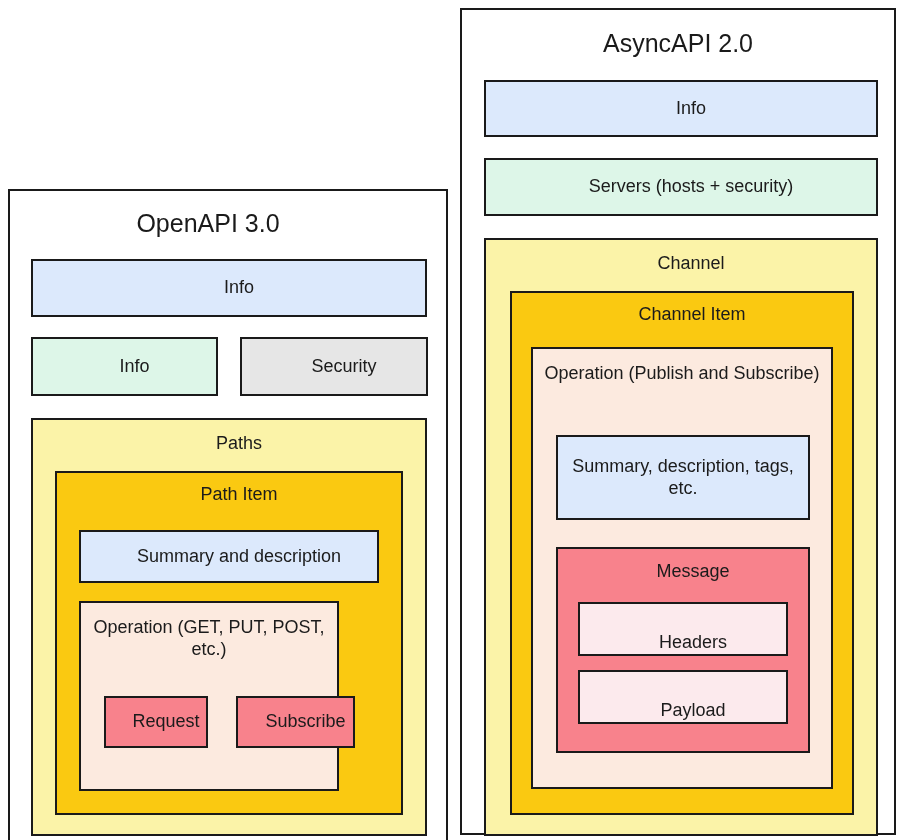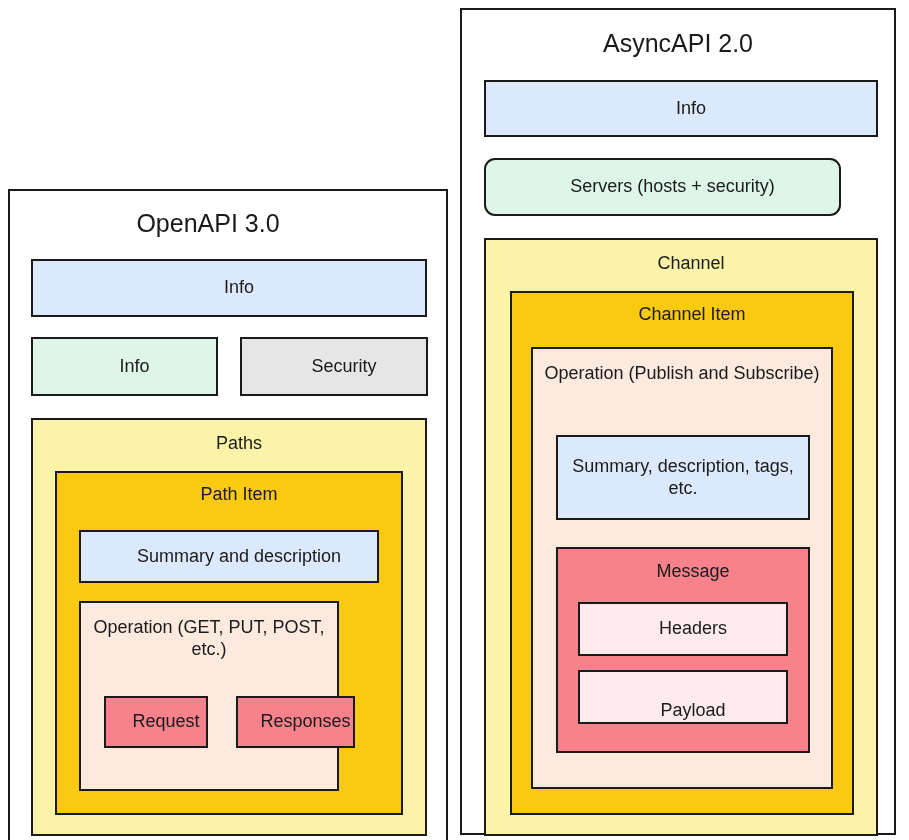--- a/index.html
+++ b/index.html
@@ -110,33 +110,33 @@
 
   <div class="box container fill-cream label-md" style="left:79px; top:601px; width:260px; height:190px; padding-top:14px;">
     <span class="box-title" style="padding:0 14px;">Operation (GET, PUT, POST, etc.)</span>
   </div>
 
   <div class="box leaf fill-red label-md" style="left:104px; top:696px; width:104px; height:52px;">
     <span class="box-title">Request</span>
   </div>
 
   <div class="box leaf fill-red label-md" style="left:236px; top:696px; width:119px; height:52px;">
-    <span class="box-title">Responses</span>
+    <span class="box-title">Subscribe</span>
   </div>
 
   <div class="box panel" style="left:460px; top:8px; width:436px; height:827px;">
   </div>
 
   <div class="panel-title" style="left:460px; top:29px; width:436px;">AsyncAPI 2.0</div>
 
   <div class="box leaf fill-blue label-md" style="left:484px; top:80px; width:394px; height:57px;">
     <span class="box-title">Info</span>
   </div>
 
-  <div class="box leaf fill-green label-md" style="left:484px; top:158px; width:357px; height:58px;border-radius:11px;">
+  <div class="box leaf fill-green label-md" style="left:484px; top:158px; width:394px; height:58px;">
     <span class="box-title">Servers (hosts + security)</span>
   </div>
 
   <div class="box container fill-lyellow label-md" style="left:484px; top:238px; width:394px; height:598px; padding-top:13px;">
     <span class="box-title">Channel</span>
   </div>
 
   <div class="box container fill-gold label-md" style="left:510px; top:291px; width:344px; height:524px; padding-top:11px;">
     <span class="box-title">Channel Item</span>
   </div>
@@ -146,21 +146,21 @@
   </div>
 
   <div class="box leaf fill-blue label-md" style="left:556px; top:435px; width:254px; height:85px;">
     <span class="box-title" style="padding:0 10px;">Summary, description, tags, etc.</span>
   </div>
 
   <div class="box container fill-red label-md" style="left:556px; top:547px; width:254px; height:206px; padding-top:12px;">
     <span class="box-title">Message</span>
   </div>
 
-  <div class="box leaf fill-pink label-md" style="left:578px; top:602px; width:210px; height:54px;">
+  <div class="box leaf fill-pink label-md" style="left:578px; top:602px; width:210px; height:54px;justify-content:flex-end;">
     <span class="box-title">Headers</span>
   </div>
 
   <div class="box leaf fill-pink label-md" style="left:578px; top:670px; width:210px; height:54px;justify-content:flex-end;">
     <span class="box-title">Payload</span>
   </div>
 
 </div>
 
 </body></html>

